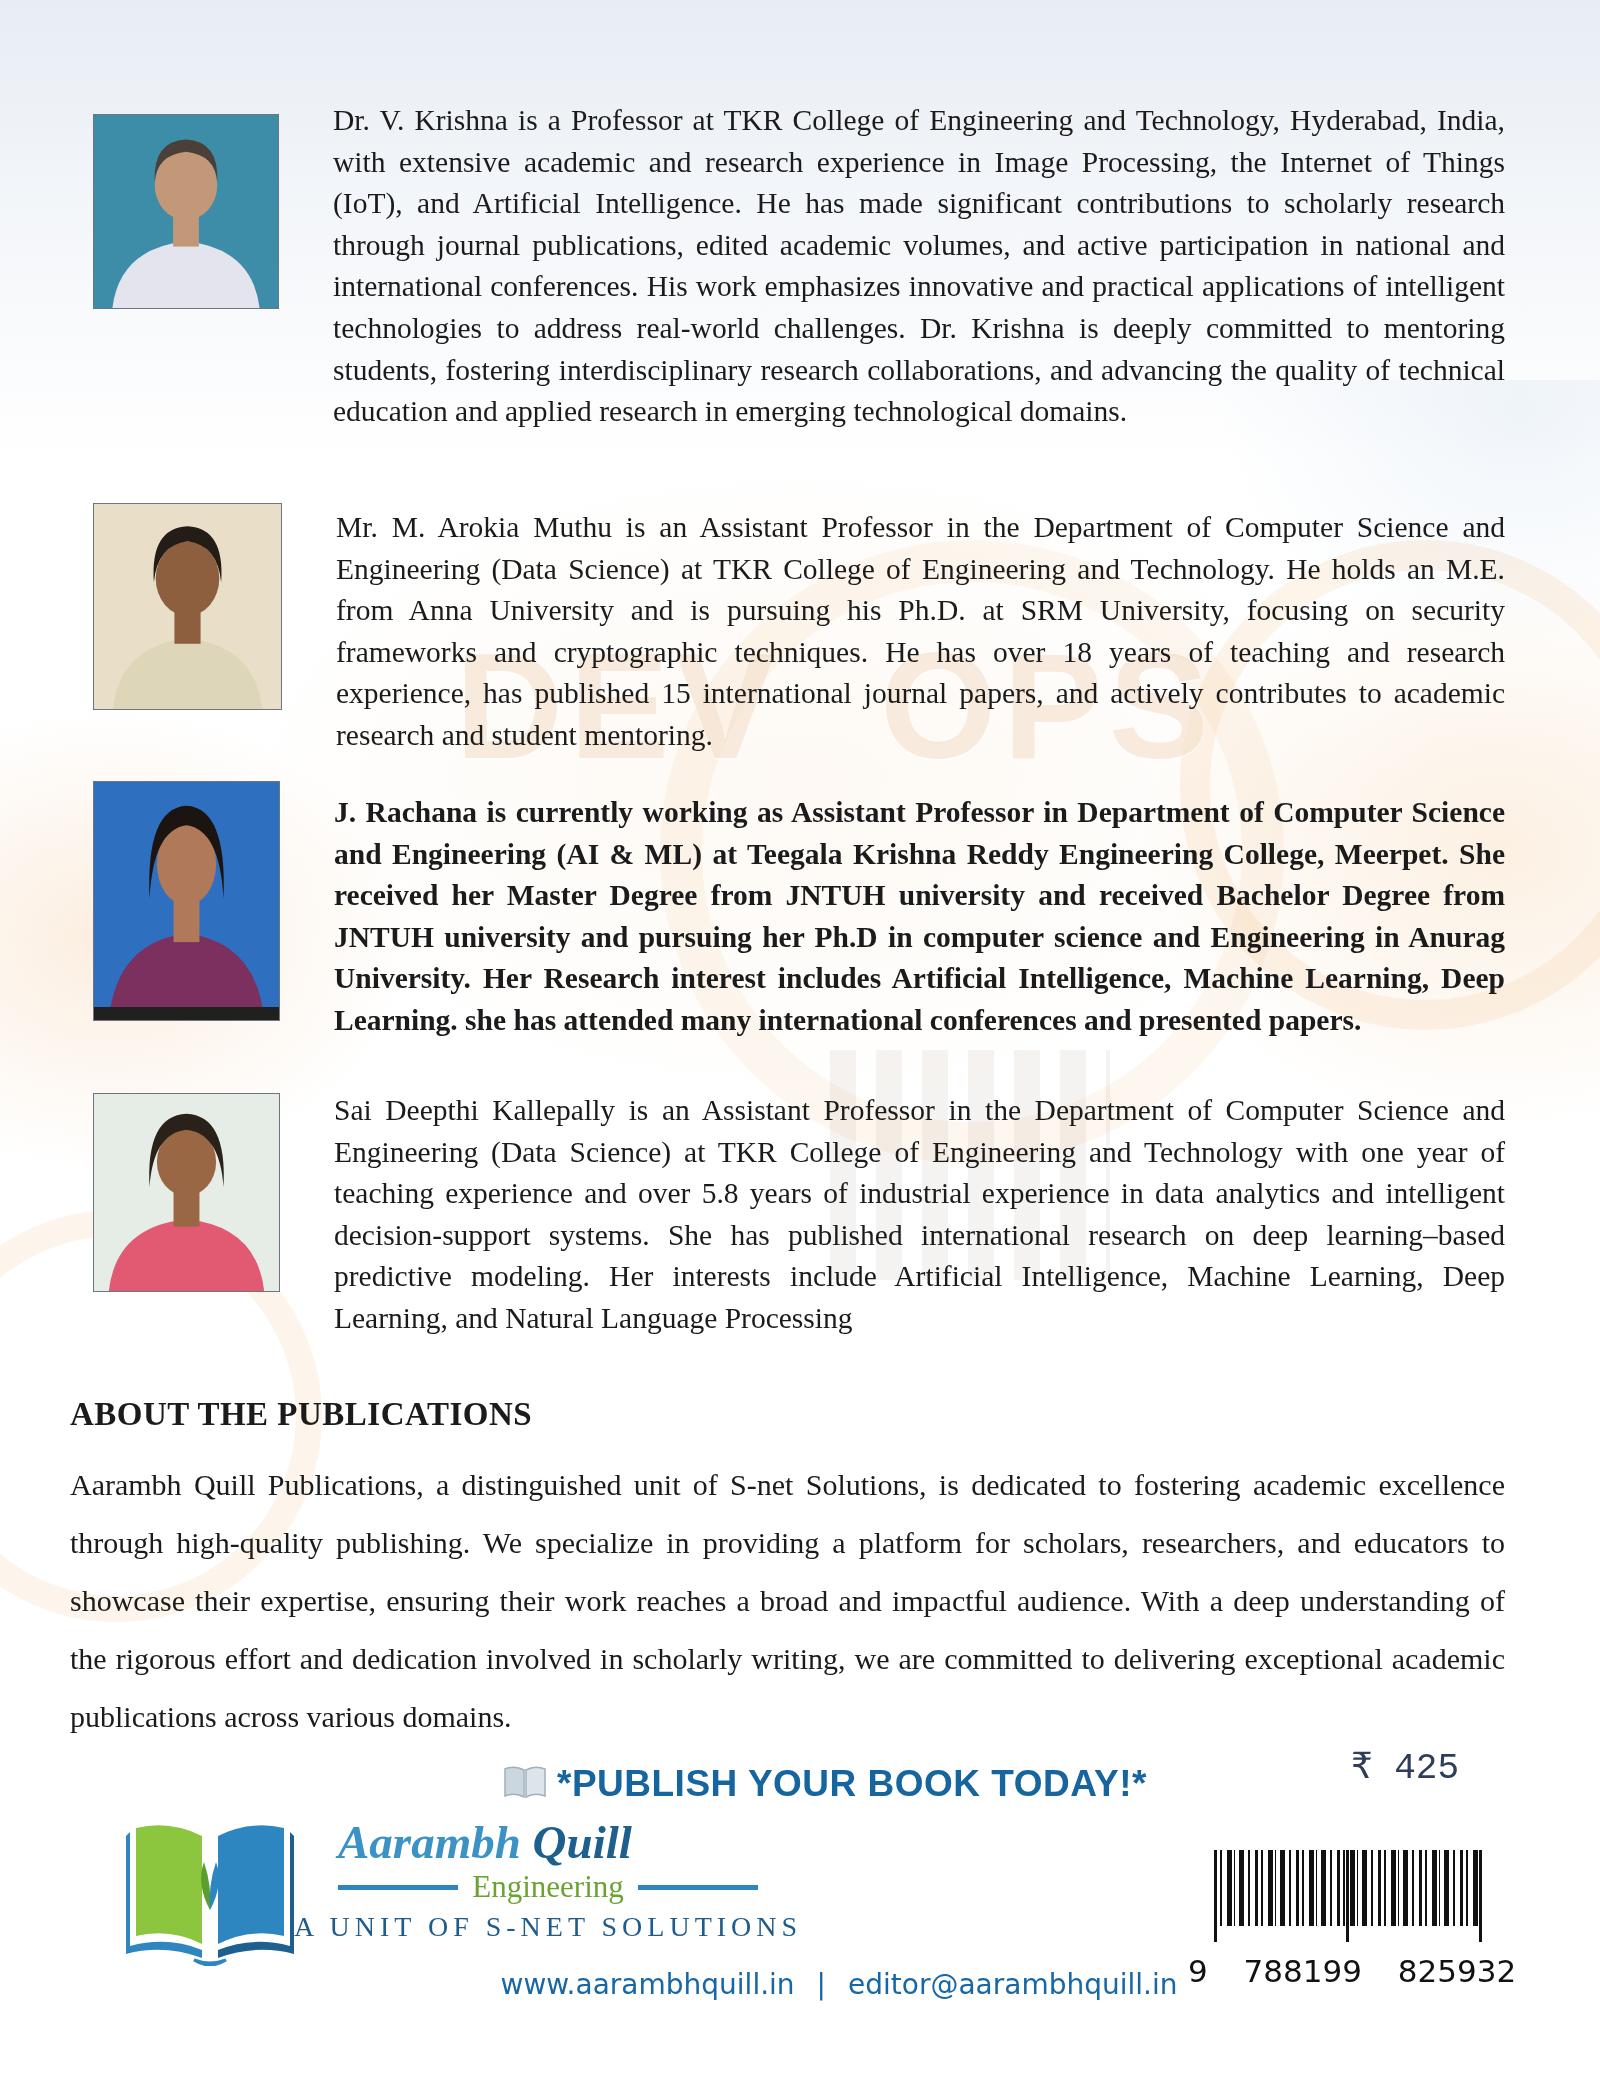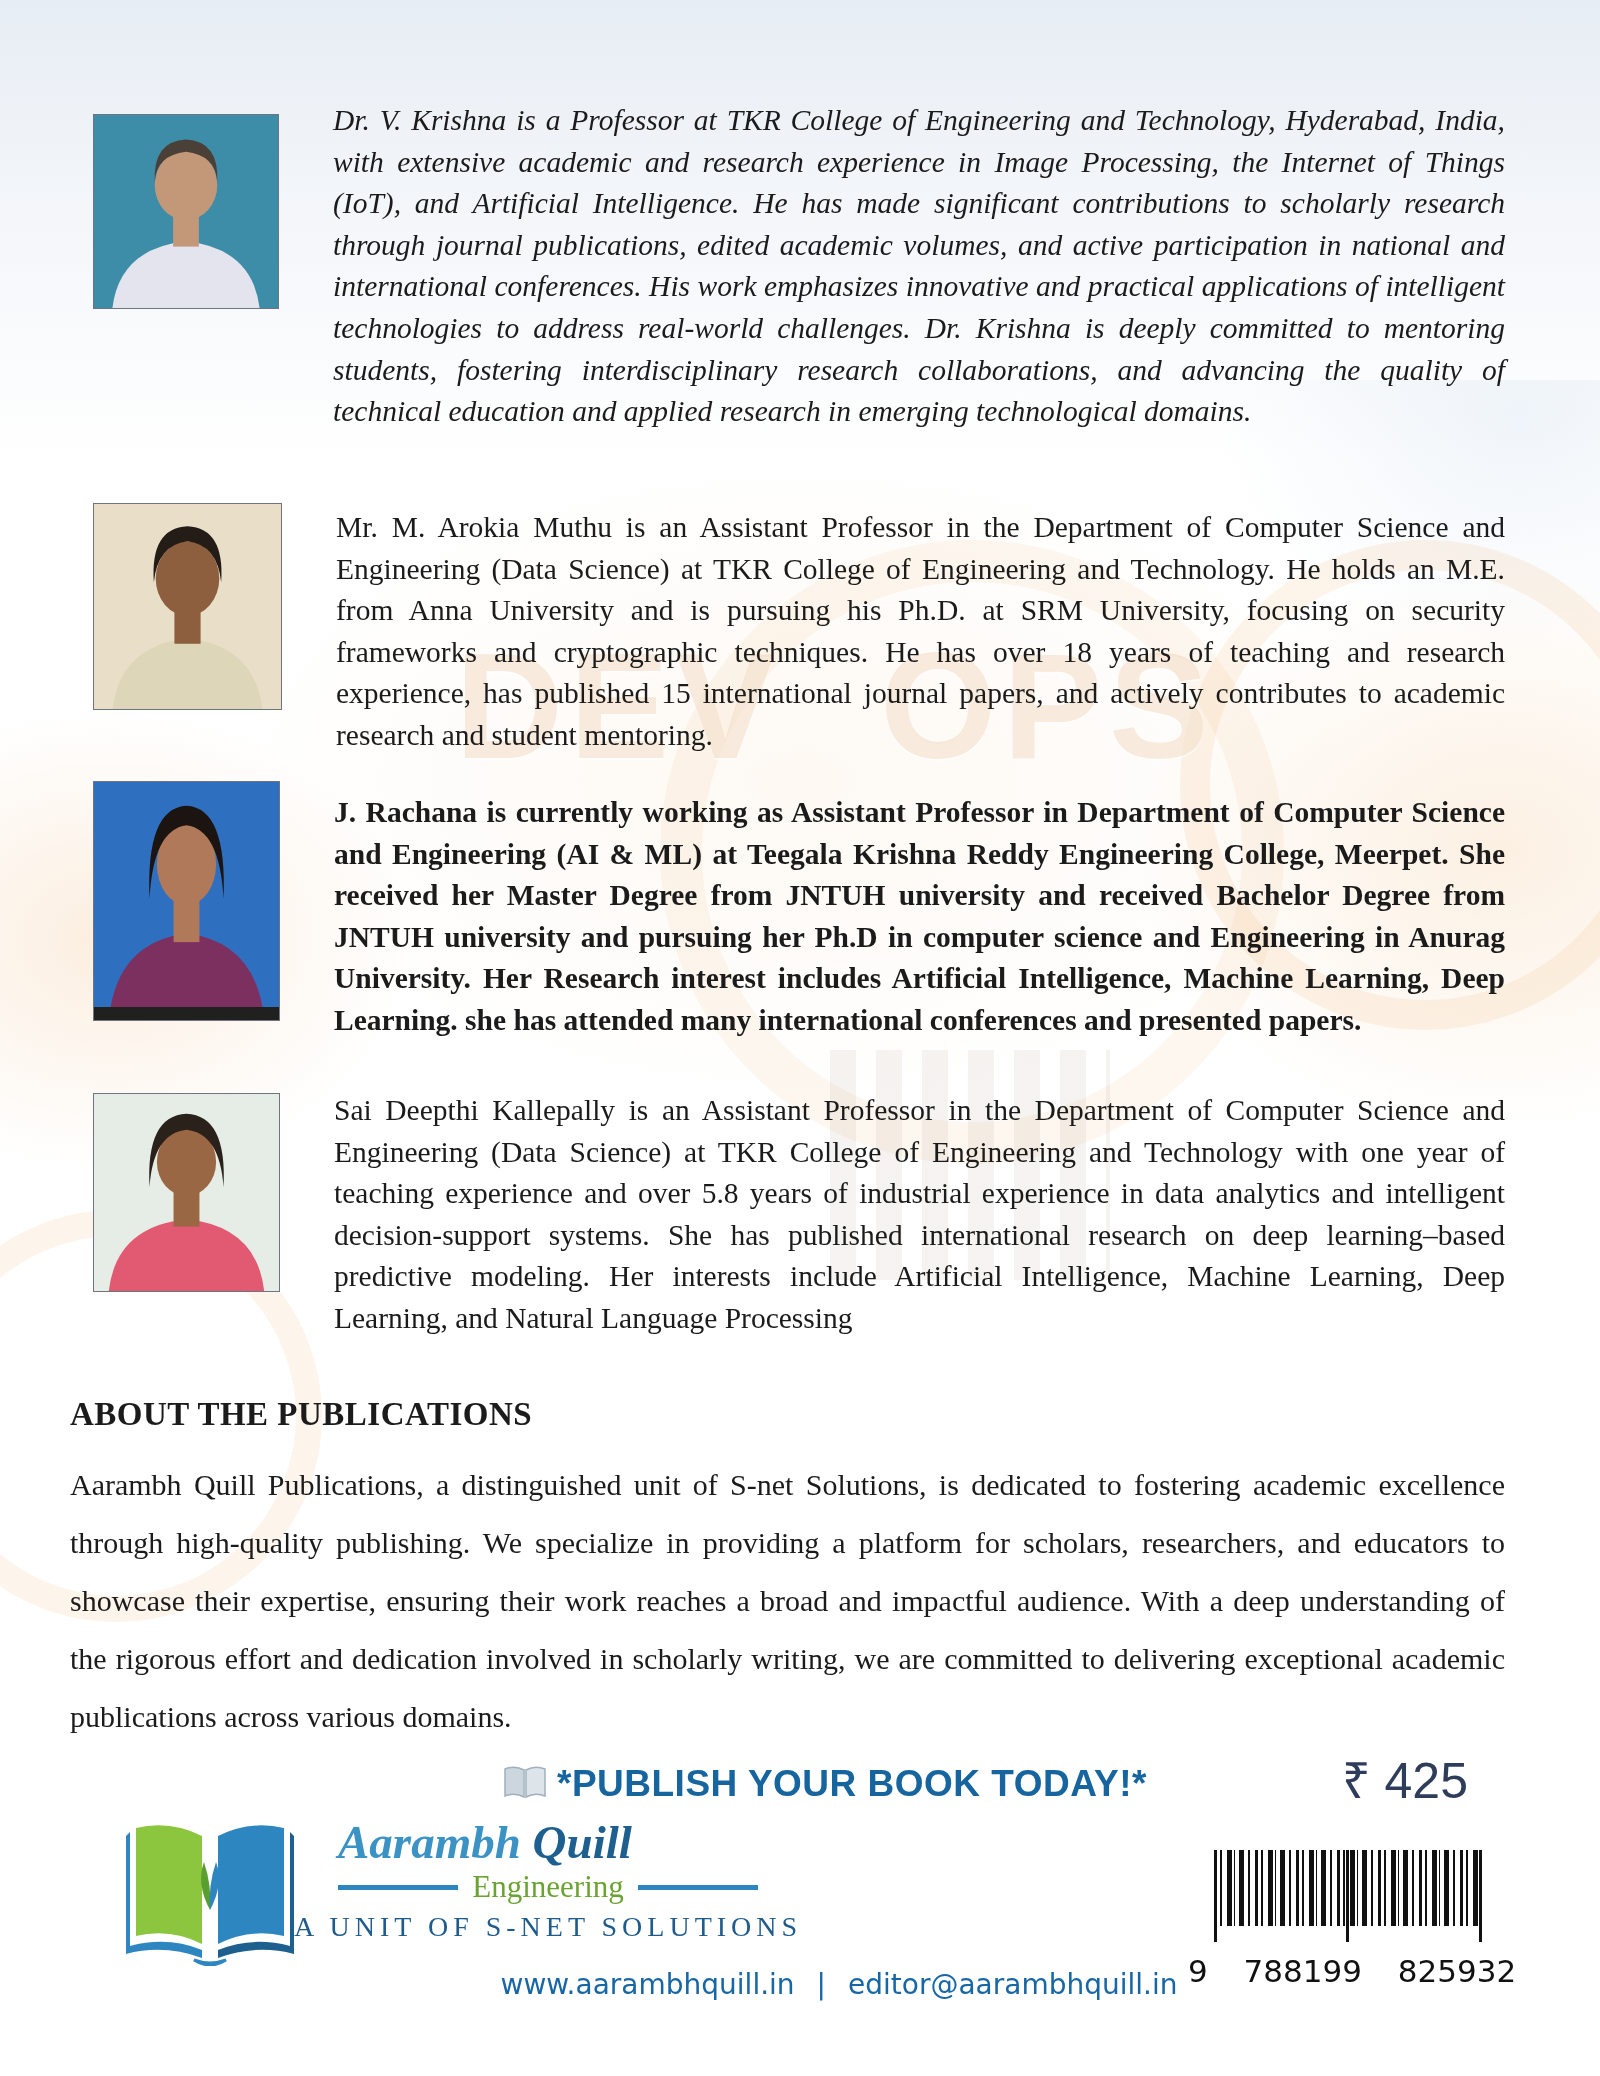--- a/index.html
+++ b/index.html
@@ -23,33 +23,33 @@
   .wm{position:absolute;font-family:"Liberation Sans",sans-serif;font-weight:900;font-size:150px;
       color:rgba(205,130,45,0.15);text-shadow:0 2px 0 rgba(255,255,255,0.55);letter-spacing:6px;}
   .wm-dev{left:455px;top:620px;}
   .wm-ops{left:880px;top:620px;}
   
   .bio{position:absolute;left:93px;width:1412px;display:flex;align-items:flex-start;}
   .bio .photo{flex:0 0 auto;border:1px solid #6d7680;box-sizing:border-box;position:relative;overflow:hidden;}
   .bio .photo svg{display:block;width:100%;height:100%;}
   .photo-strip{position:absolute;left:0;right:0;bottom:0;height:13px;}
   .bio .text{margin-left:54px;width:1172px;font-size:29.5px;line-height:41.6px;text-align:justify;}
-  .bio1{top:100px;font-style:italic;} .bio1 .photo{margin-top:14px;width:186px;height:195px;}
+  .bio1{top:100px;} .bio1 .photo{margin-top:14px;width:186px;height:195px;}
   .bio2{top:503px;} .bio2 .photo{width:189px;height:207px;} .bio2 .text{margin-top:4px;}
   .bio3{top:781px;} .bio3 .photo{width:187px;height:240px;} .bio3 .text{margin-top:11px;font-weight:bold;}
   .bio4{top:1090px;} .bio4 .photo{margin-top:3px;width:187px;height:199px;}
   
   .about-heading{position:absolute;left:70px;top:1396px;font-size:33px;font-weight:bold;letter-spacing:.5px;}
   .about-body{position:absolute;left:70px;top:1456px;width:1435px;font-size:30px;line-height:58px;text-align:justify;}
   
   .promo{position:absolute;left:420px;top:1763px;width:810px;text-align:center;
          font-family:"Liberation Sans",sans-serif;font-weight:bold;font-size:37px;letter-spacing:.5px;}
   .promo .book-glyph{display:inline-block;vertical-align:-5px;margin-right:10px;}
   .price{position:absolute;left:1255px;top:1745px;width:300px;text-align:center;
-         font-family:Liberation Sans, sans-serif;font-size:50px;}
+         font-family:Liberation Mono, monospace;font-size:36px;}
   
   .logo{position:absolute;left:108px;top:1818px;display:flex;align-items:flex-start;}
   .logo-book{width:204px;height:148px;}
   .logo-text{margin-left:26px;width:420px;display:flex;flex-direction:column;align-items:center;}
   .logo-name{font-size:47px;font-weight:bold;line-height:1.05;align-self:flex-start;white-space:nowrap;font-style:italic;}
   .logo-sub{margin-top:2px;width:100%;display:flex;align-items:center;gap:14px;}
   .logo-sub .rule{flex:1 1 auto;height:5px;}
   .logo-sub .sub-label{font-size:31px;white-space:nowrap;}
   .logo-unit{margin-top:6px;font-size:28px;letter-spacing:5px;white-space:nowrap;}
   

